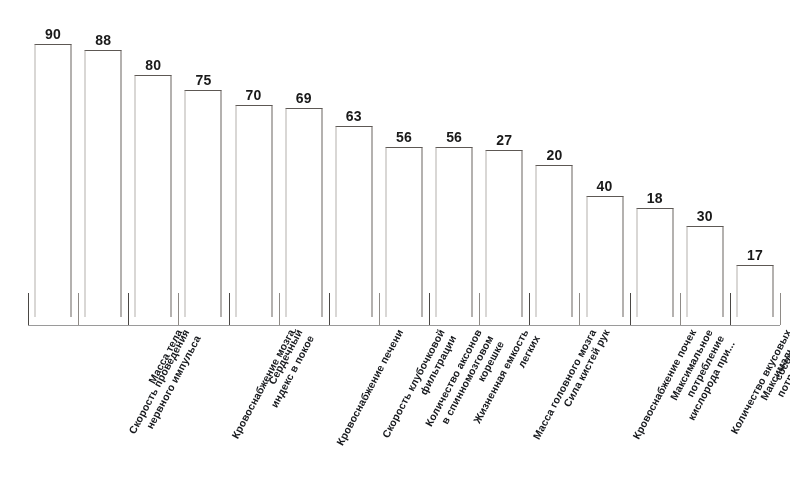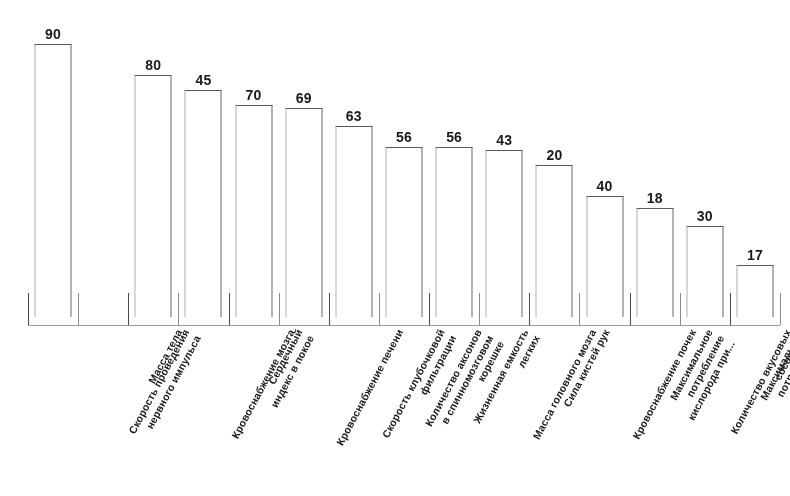--- a/index.html
+++ b/index.html
@@ -98,28 +98,33 @@
 <body>
 
 <div id="chart-root">
 
   <div class="plot" id="plot">
       <div class="bar-slot" style="left: 0px; width: 50.1333px; height: 315px;">
         <div class="bar" title="Скорость проведения нервного импульса: 90" style="width: 37px; height: 273px;">
           <div class="bar-value">90</div>
         </div>
       </div>
+      <div class="bar-slot" style="left: 50.1333px; width: 50.1333px; height: 315px;">
+        <div class="bar" title="Масса тела: 88" style="width: 37px; height: 267px;">
+          <div class="bar-value">88</div>
+        </div>
+      </div>
       <div class="bar-slot" style="left: 100.267px; width: 50.1333px; height: 315px;">
         <div class="bar" title="Кровоснабжение мозга: 80" style="width: 37px; height: 242px; margin-top: 9px;">
           <div class="bar-value">80</div>
         </div>
       </div>
       <div class="bar-slot" style="left: 150.4px; width: 50.1333px; height: 315px;">
         <div class="bar" title="Сердечный индекс в покое: 75" style="width: 37px; height: 227px;">
-          <div class="bar-value">45</div>
+          <div class="bar-value">75</div>
         </div>
       </div>
       <div class="bar-slot" style="left: 200.533px; width: 50.1333px; height: 315px;">
         <div class="bar" title="Кровоснабжение печени: 70" style="width: 37px; height: 212px;">
           <div class="bar-value">70</div>
         </div>
       </div>
       <div class="bar-slot" style="left: 250.667px; width: 50.1333px; height: 315px;">
         <div class="bar" title="Скорость клубочковой фильтрации: 69" style="width: 37px; height: 209px;">
           <div class="bar-value">69</div>
@@ -135,21 +140,21 @@
           <div class="bar-value">56</div>
         </div>
       </div>
       <div class="bar-slot" style="left: 401.067px; width: 50.1333px; height: 315px;">
         <div class="bar" title="Масса головного мозга: 56" style="width: 37px; height: 170px;">
           <div class="bar-value">56</div>
         </div>
       </div>
       <div class="bar-slot" style="left: 451.2px; width: 50.1333px; height: 315px;">
         <div class="bar" title="Сила кистей рук: 55" style="width: 37px; height: 167px;">
-          <div class="bar-value">43</div>
+          <div class="bar-value">27</div>
         </div>
       </div>
       <div class="bar-slot" style="left: 501.333px; width: 50.1333px; height: 315px;">
         <div class="bar" title="Кровоснабжение почек: 50" style="width: 37px; height: 152px;">
           <div class="bar-value">20</div>
         </div>
       </div>
       <div class="bar-slot" style="left: 551.467px; width: 50.1333px; height: 315px;">
         <div class="bar" title="Максимальное потребление кислорода при...: 40" style="width: 37px; height: 121px;">
           <div class="bar-value">40</div>

